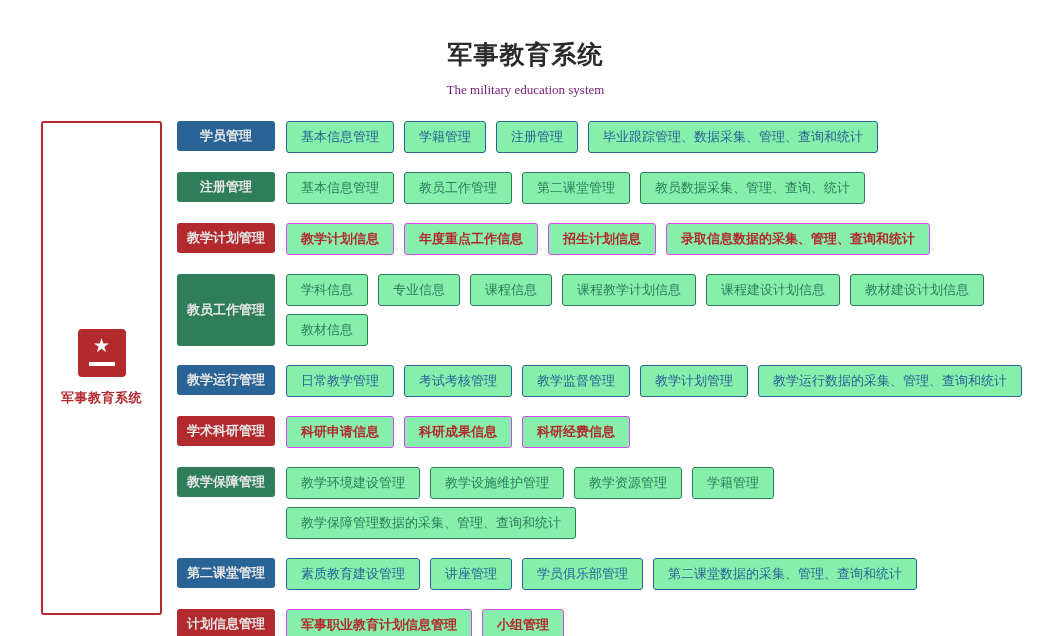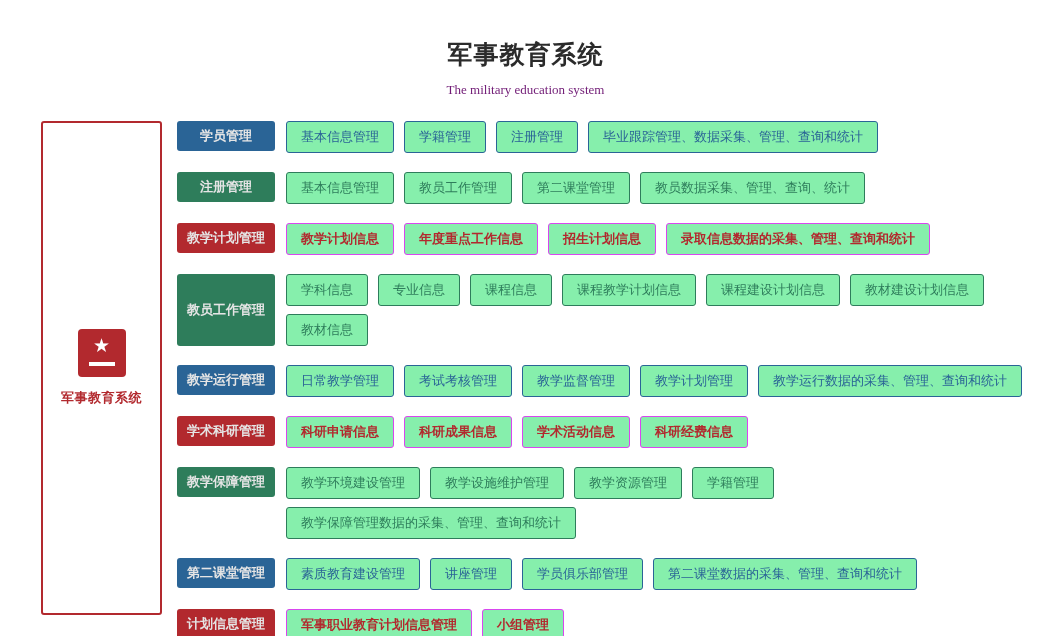--- a/index.html
+++ b/index.html
@@ -204,21 +204,20 @@
             <div class="item blue">教学监督管理</div>
             <div class="item blue">教学计划管理</div>
             <div class="item blue">教学运行数据的采集、管理、查询和统计</div>
           </div>
         </div>
         <div class="row">
           <div class="cat red">学术科研管理</div>
           <div class="items">
             <div class="item red">科研申请信息</div>
             <div class="item red">科研成果信息</div>
-            <div class="item red">学术活动信息</div>
             <div class="item red">科研经费信息</div>
           </div>
         </div>
         <div class="row">
           <div class="cat green">教学保障管理</div>
           <div class="items">
             <div class="item green">教学环境建设管理</div>
             <div class="item green">教学设施维护管理</div>
             <div class="item green">教学资源管理</div>
             <div class="item green">学籍管理</div>

